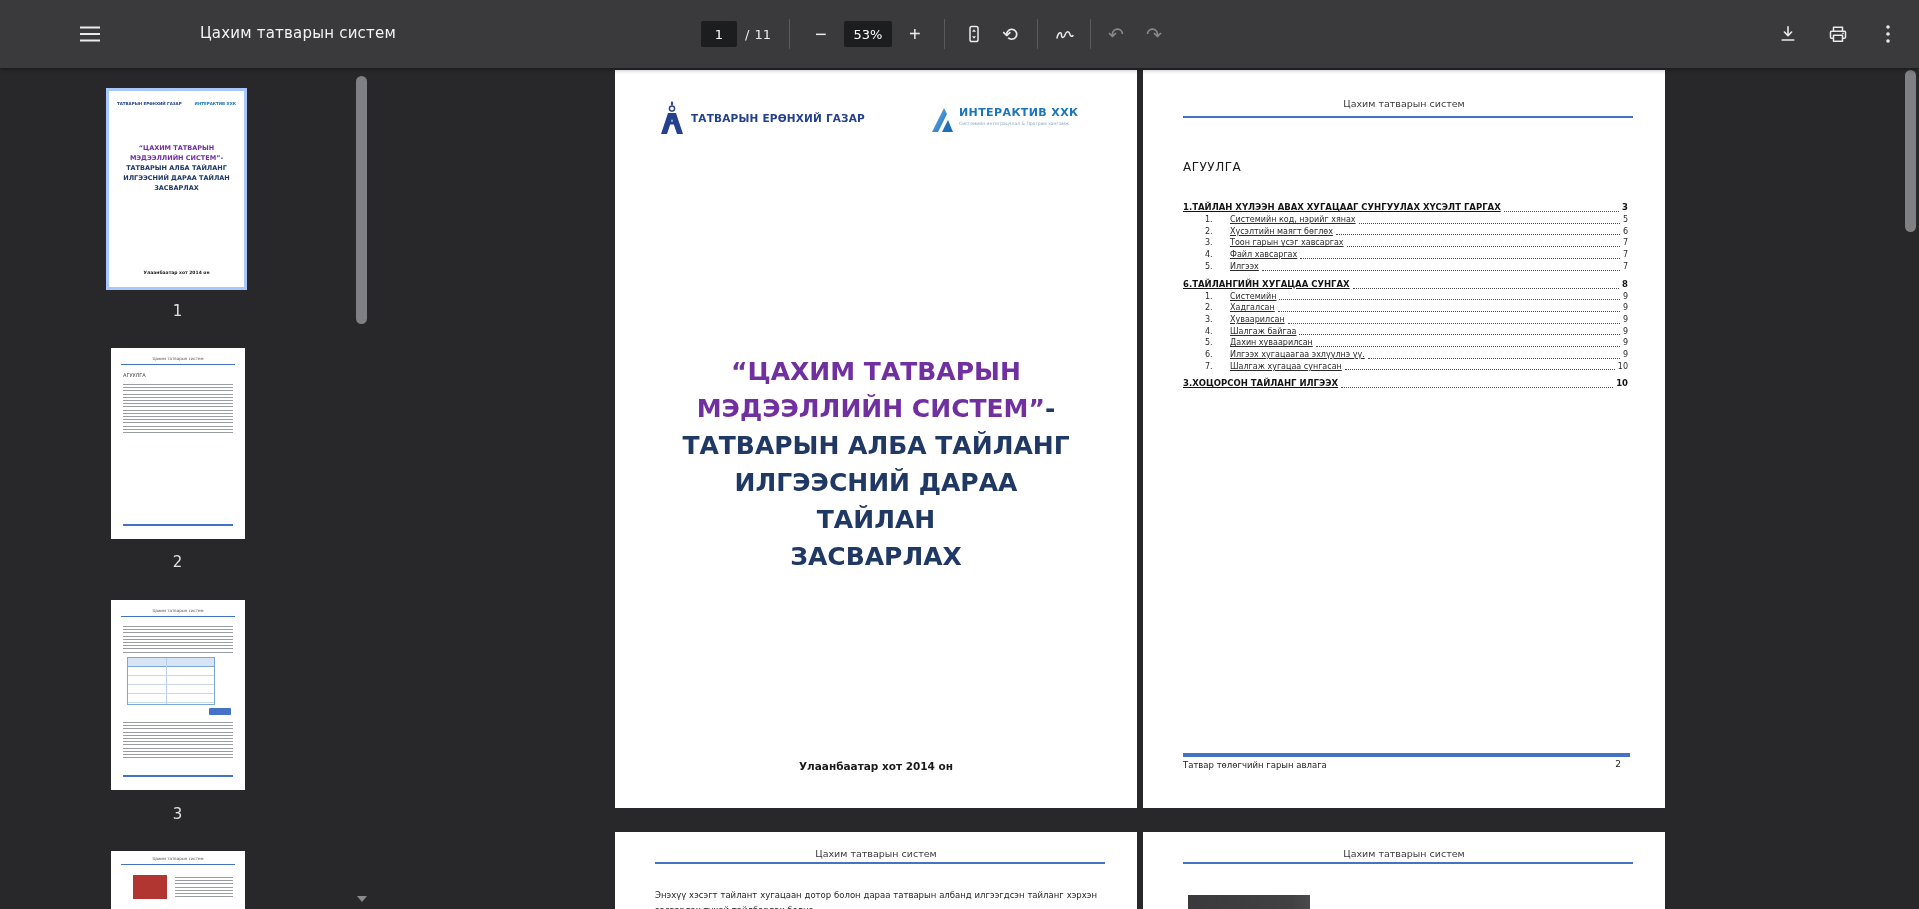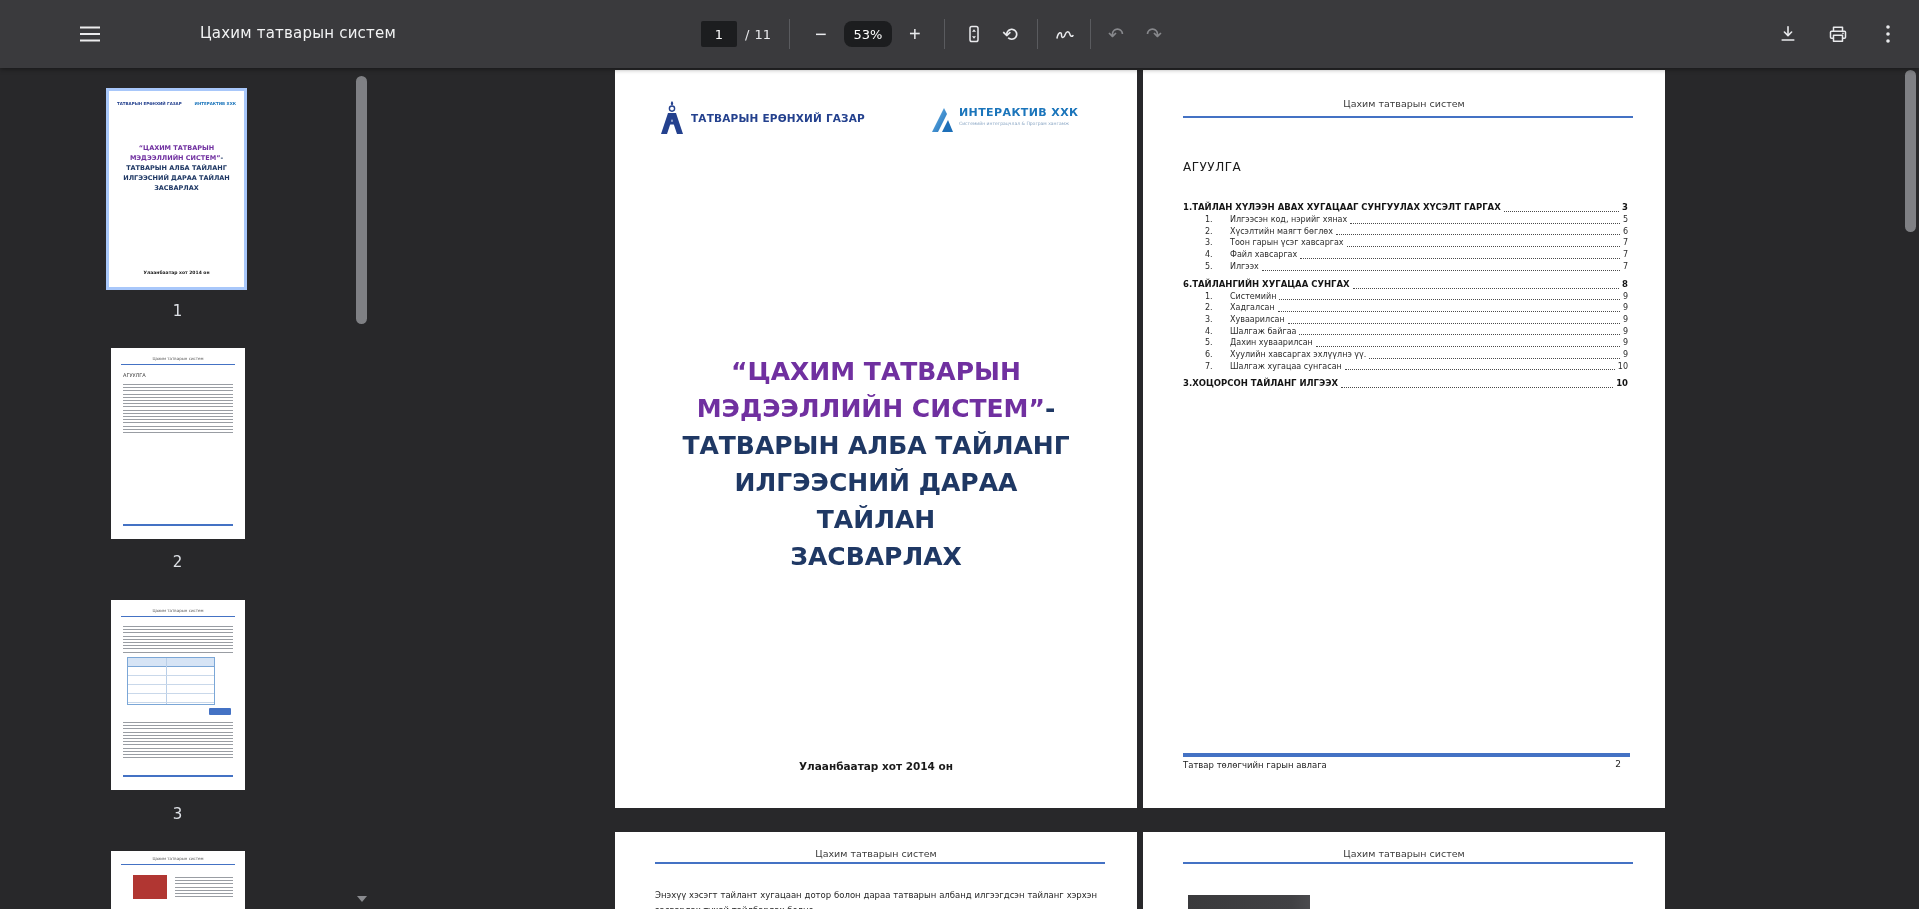--- a/index.html
+++ b/index.html
@@ -64,21 +64,21 @@
 
   
   .ph-header { position:absolute; left:0; top:28px; width:100%; text-align:center; font-size:9.5px; color:#3a3a3a; }
   .ph-line { position:absolute; left:40px; right:32px; top:46px; height:2px; background:#4472C4; }
   .toc-title { position:absolute; left:40px; top:90px; font-size:12px; color:#1a1a1a; letter-spacing:.5px; }
   .toc-list { position:absolute; left:40px; top:126px; width:445px; }
   .toc-row { display:flex; align-items:flex-end; }
   .toc-row.section { font-size:8.5px; font-weight:bold; color:#141414; line-height:13px; margin-top:5px; }
   .toc-row.item { font-size:8px; color:#2b2b2b; line-height:11.7px; padding-left:22px; }
   .toc-num { width:25px; flex:none; }
-  .toc-label { flex:none; white-space:nowrap; }
+  .toc-label { flex:none; white-space:nowrap;text-decoration:underline; }
   .toc-dots { flex:1; border-bottom:1.2px dotted #4a4a4a; margin:0 3px 2px 3px; min-width:10px; }
   .toc-page { flex:none; }
   .p2-footbar { position:absolute; left:40px; top:683px; width:447px; height:4px; background:#4472C4; }
   .p2-foottext { position:absolute; left:40px; top:690px; font-size:8.5px; color:#222; }
   .p2-footpage { position:absolute; right:44px; top:689px; font-size:9px; color:#222; }
 
   
   .ph-header2 { position:absolute; left:0; top:16px; width:100%; text-align:center; font-size:9.5px; color:#3a3a3a; }
   .ph-line2 { position:absolute; left:40px; right:32px; top:30px; height:2px; background:#4472C4; }
   .p3-body { position:absolute; left:40px; right:40px; top:56px; font-size:8.5px; line-height:14.5px;
@@ -126,21 +126,21 @@
     <span class="doc-title">Цахим татварын систем</span>
 
     <div class="tb-center">
       <input class="numbox page-input" value="1" style="">
       <span class="tb-txt" style="margin-left:8px;">/</span>
       <span class="tb-txt" style="margin-left:5px;">11</span>
       <div class="tb-sep" style="margin:0 18px;"></div>
       <button class="mini-btn">
         <span class="pm">−</span>
       </button>
-      <span class="numbox zoom-box" style="margin:0 10px;border-radius:8px;">53%</span>
+      <span class="numbox zoom-box" style="margin:0 10px;">53%</span>
       <button class="mini-btn">
         <span class="pm">+</span>
       </button>
       <div class="tb-sep" style="margin:0 16px;"></div>
       <button class="mini-btn">
         <span>
           <svg class="ic" width="20" height="20" viewBox="0 0 20 20" fill="none" stroke="#e9eaed" stroke-width="1.5">
             <rect x="6" y="2.5" width="8" height="15" rx="1.8"></rect>
             <path d="M10 5.3 l2 2.4 h-4 z" fill="#e9eaed" stroke="none"></path>
             <path d="M10 14.7 l-2 -2.4 h4 z" fill="#e9eaed" stroke="none"></path>
@@ -303,21 +303,21 @@
       <div class="ph-line"></div>
       <div class="toc-title">АГУУЛГА</div>
       <div class="toc-list">
           <div class="toc-row section">
             <span class="toc-label">1.ТАЙЛАН ХҮЛЭЭН АВАХ ХУГАЦААГ СУНГУУЛАХ ХҮСЭЛТ ГАРГАХ</span>
             <span class="toc-dots"></span>
             <span class="toc-page">3</span>
           </div>
           <div class="toc-row item">
             <span class="toc-num">1.</span>
-            <span class="toc-label">Илгээсэн код, нэрийг хянах</span>
+            <span class="toc-label">Системийн код, нэрийг хянах</span>
             <span class="toc-dots"></span>
             <span class="toc-page">5</span>
           </div>
           <div class="toc-row item">
             <span class="toc-num">2.</span>
             <span class="toc-label">Хүсэлтийн маягт бөглөх</span>
             <span class="toc-dots"></span>
             <span class="toc-page">6</span>
           </div>
           <div class="toc-row item">
@@ -368,21 +368,21 @@
             <span class="toc-page">9</span>
           </div>
           <div class="toc-row item">
             <span class="toc-num">5.</span>
             <span class="toc-label">Дахин хуваарилсан</span>
             <span class="toc-dots"></span>
             <span class="toc-page">9</span>
           </div>
           <div class="toc-row item">
             <span class="toc-num">6.</span>
-            <span class="toc-label">Хуулийн хавсаргах эхлүүлнэ үү.</span>
+            <span class="toc-label">Илгээх хугацаагаа эхлүүлнэ үү.</span>
             <span class="toc-dots"></span>
             <span class="toc-page">9</span>
           </div>
           <div class="toc-row item">
             <span class="toc-num">7.</span>
             <span class="toc-label">Шалгаж хугацаа сунгасан</span>
             <span class="toc-dots"></span>
             <span class="toc-page">10</span>
           </div>
           <div class="toc-row section">

